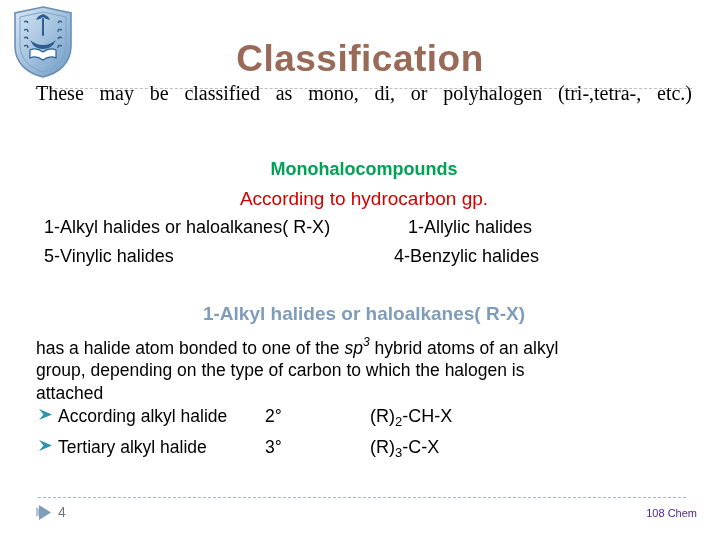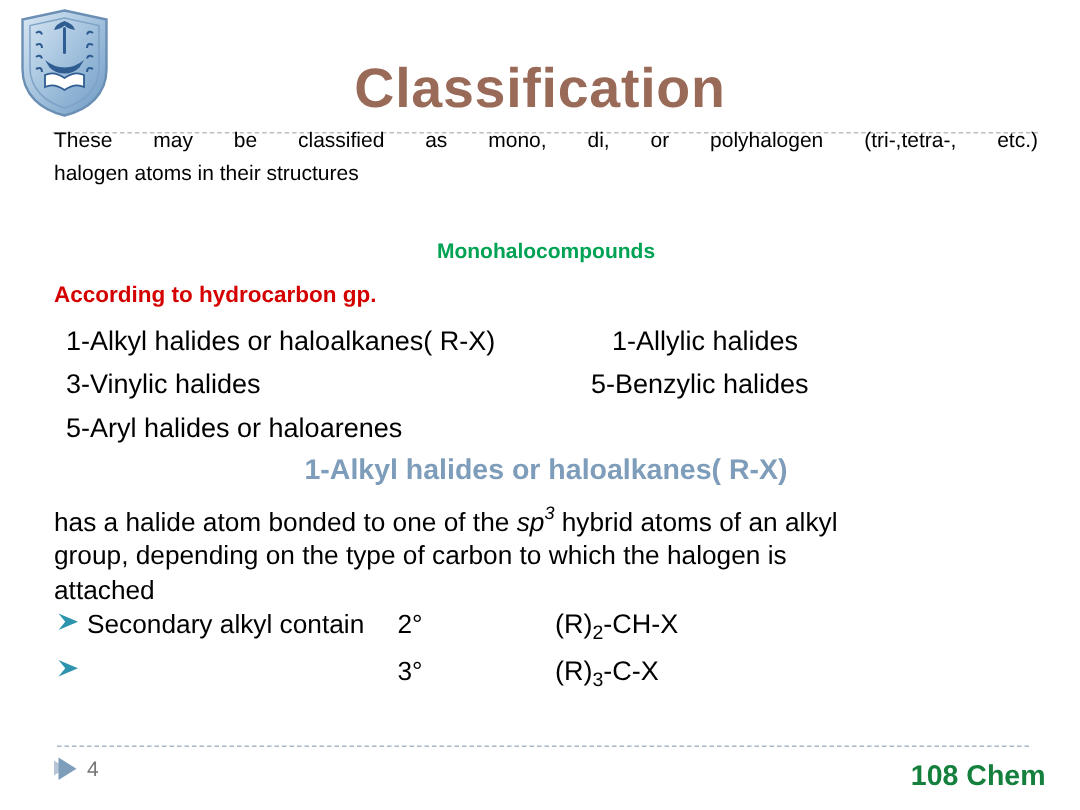--- a/index.html
+++ b/index.html
@@ -11,26 +11,26 @@
   .logo{position:absolute;left:12px;top:6px;width:62px;height:72px;}
   
   .title{
     position:absolute;left:0;top:38px;width:100%;margin:0;text-align:center;
     font-size:37px;font-weight:bold;color:#9A6A58;letter-spacing:.5px;
   }
   
   .dash-top{position:absolute;left:35px;top:88px;width:657px;height:0;border-top:1px dashed #BEBEBE;}
   .dash-bottom{position:absolute;left:38px;top:497px;width:648px;height:0;border-top:1px dashed #A6B8CA;}
   
-  .intro{position:absolute;left:36px;top:82px;width:656px;margin:0;font-size:14px;line-height:22px;}
+  .intro{position:absolute;left:36px;top:82px;width:656px;margin:0;font-size:20px;line-height:22px;font-family:Liberation Serif, serif;}
   .jline{display:block;text-align:justify;text-align-last:justify;}
   .nline{display:block;}
   
-  .h-green{position:absolute;left:36px;top:159px;width:656px;text-align:center;font-size:14px;font-weight:bold;color:#00A254;}
-  .h-red{position:absolute;left:36px;top:188px;width:656px;font-size:15px;font-weight:bold;color:#D40000;}
+  .h-green{position:absolute;left:36px;top:159px;width:656px;text-align:center;font-size:18px;font-weight:bold;color:#00A254;}
+  .h-red{position:absolute;left:36px;top:188px;width:656px;text-align:center;font-size:19px;font-weight:normal;color:#D40000;}
   .h-blue{position:absolute;left:36px;top:303px;width:656px;text-align:center;font-size:19px;font-weight:bold;color:#7E9DBB;}
   
   .type{position:absolute;font-size:18px;line-height:20px;white-space:nowrap;}
   .t11{left:44px;top:217px;} .t12{left:408px;top:217px;}
   .t21{left:44px;top:246px;} .t22{left:394px;top:246px;}
   .t31{left:44px;top:275px;}
   
   .desc{position:absolute;left:36px;top:332px;width:660px;margin:0;font-size:17.5px;line-height:22.5px;}
   .dline{display:block;}
   .desc i{}
@@ -39,21 +39,21 @@
   .bullets{position:absolute;left:36px;top:404px;width:660px;}
   .bullet-row{position:relative;height:31px;font-size:17.5px;}
   .b-arrow{position:absolute;left:2px;top:4px;}
   .b-label{position:absolute;left:22px;top:2px;white-space:nowrap;}
   .b-degree{position:absolute;left:229px;top:2px;white-space:nowrap;}
   .b-formula{position:absolute;left:334px;top:2px;font-size:18px;white-space:nowrap;}
   .b-formula sub,.b-formula .sb{font-size:13px;position:relative;bottom:-4px;vertical-align:baseline;line-height:0;}
   
   .footer-tri{position:absolute;left:36px;top:505px;}
   .page-num{position:absolute;left:58px;top:504px;font-size:14px;color:#757575;}
-  .course{position:absolute;right:23px;top:507px;font-size:19px;font-weight:bold;color:#15803d;}
+  .course{position:absolute;right:23px;top:507px;font-size:11px;font-weight:normal;color:#4c1d95;}
 </style>
 </head>
 <body>
 
 <div class="slide">
 
   <svg class="logo" viewBox="0 0 62 72">
     <defs>
       <linearGradient id="lgShield" x1="0" y1="0" x2="1" y2="1">
         <stop offset="0" stop-color="#D9E7F3"></stop>
@@ -74,56 +74,55 @@
     </g>
     <path d="M18 44 q6 -3 13 2 q7 -5 13 -2 v8 q-6 -3 -13 2 q-7 -5 -13 -2 Z" fill="#FFFFFF" stroke="#2F5D92" stroke-width="1.2"></path>
   </svg>
 
   <h1 class="title">Classification</h1>
 
   <div class="dash-top"></div>
 
   <p class="intro">
       <span class="jline">These may be classified as mono, di, or polyhalogen (tri-,tetra-, etc.)</span>
-      <span class="nline">halogen atoms in their structures</span>
     </p>
 
   <div class="h-green">Monohalocompounds</div>
   <div class="h-red">According to hydrocarbon gp.</div>
 
   <span class="type t11">1-Alkyl halides or haloalkanes( R-X)</span>
   <span class="type t12">1-Allylic halides</span>
-  <span class="type t21">3-Vinylic halides</span>
-  <span class="type t22">5-Benzylic halides</span>
-  <span class="type t31">5-Aryl halides or haloarenes</span>
+  <span class="type t21">5-Vinylic halides</span>
+  <span class="type t22">4-Benzylic halides</span>
 
   <div class="h-blue">1-Alkyl halides or haloalkanes( R-X)</div>
 
   <p class="desc">
       <span class="dline"><span>has a halide atom bonded to one of the </span><i>sp</i><sup>3</sup><span> hybrid atoms of an alkyl</span></span>
       <span class="dline">group, depending on the type of carbon to which the  halogen is</span>
       <span class="dline">attached</span>
     </p>
 
   <div class="bullets">
 
 
     <div class="bullet-row">
       <svg class="b-arrow" width="15" height="13" viewBox="0 0 15 13">
           <path d="M1,1 L14,6.5 L1,12 L5.5,6.5 Z" fill="#2E93AC"></path>
         </svg>
-      <span class="b-label">Secondary alkyl contain</span>
+      <span class="b-label">According alkyl halide</span>
       <span class="b-degree">2°</span>
       <span class="b-formula"><span>(R)</span><span class="sb">2</span><span>-CH-X</span></span>
     </div>
 
     <div class="bullet-row">
       <svg class="b-arrow" width="15" height="13" viewBox="0 0 15 13">
           <path d="M1,1 L14,6.5 L1,12 L5.5,6.5 Z" fill="#2E93AC"></path>
         </svg>
+      <span class="b-label">Tertiary alkyl halide</span>
       <span class="b-degree">3°</span>
       <span class="b-formula"><span>(R)</span><span class="sb">3</span><span>-C-X</span></span>
     </div>
 
   </div>
 
   <div class="dash-bottom"></div>
   <svg class="footer-tri" width="16" height="15" viewBox="0 0 16 15">
     <path d="M0,2 L8,7 L0,12 Z" fill="#B6C6D8"></path>
     <path d="M3,0 L15,7.5 L3,15 Z" fill="#7E9DBB"></path>

